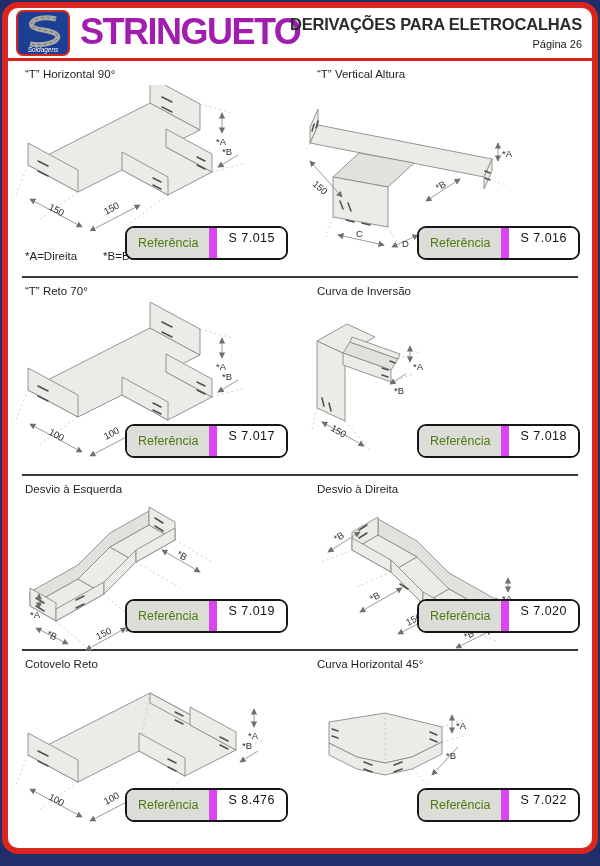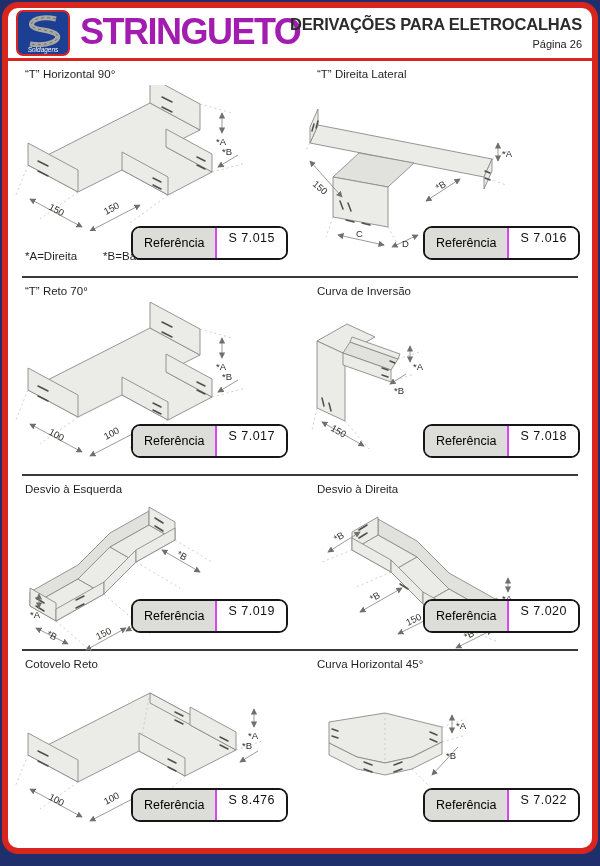--- a/index.html
+++ b/index.html
@@ -24,21 +24,21 @@
   
   .rows{position:absolute;left:0;right:0;top:53px;bottom:0;}
   .row{display:flex;}
   .r1{height:215px;} .r2{height:196px;} .r3{height:173px;} .r4{height:183px;}
   .hdiv{height:2px;background:#3a3a3a;margin:0 14px;}
   .cell{position:relative;width:50%;box-sizing:border-box;}
   .cell-title{position:absolute;top:7px;left:17px;font-size:11.5px;color:#1f1f1f;}
   .draw{position:absolute;left:2px;top:24px;}
   .refbox{position:absolute;right:12px;bottom:16px;display:flex;border:2px solid #161616;border-radius:9px;overflow:hidden;background:#fff;}
   .r4 .refbox{bottom:12px;}
-  .refbox .lab{padding:8px 11px;background:#dcdcd9;font-size:12.5px;color:#000000;border-right:2px solid #d946ef;}
+  .refbox .lab{padding:8px 11px;background:#dcdcd9;font-size:12.5px;color:#4d7c0f;border-right:8px solid #d946ef;}
   .refbox .val{padding:3px 11px;background:#ffffff;font-size:12.5px;color:#111;letter-spacing:0.5px;}
   .legend{position:absolute;left:17px;bottom:14px;font-size:11.5px;color:#1f1f1f;}
   .legend span{margin-right:26px;}
 
   
   .f{fill:#ebebe8;stroke:#8a8a88;stroke-width:0.9;stroke-linejoin:round;}
   .f2{fill:#e1e1de;stroke:#8a8a88;stroke-width:0.9;stroke-linejoin:round;}
   .s{stroke:#4f4f4d;stroke-width:1.5;stroke-linecap:round;}
   .dim{stroke:#8f8f8c;stroke-width:0.9;fill:none;}
   .gd{stroke:#c2c2bf;stroke-width:0.8;stroke-dasharray:2,3;fill:none;}
@@ -113,21 +113,21 @@
           <div class="legend">
             <span>*A=Direita</span><span>*B=Base</span>
           </div>
           <div class="refbox">
             <div class="lab">Referência</div>
             <div class="val">S 7.015</div>
           </div>
         </div>
 
         <div class="cell">
-          <div class="cell-title">“T” Direita Lateral</div>
+          <div class="cell-title">“T” Vertical Altura</div>
           <svg class="draw" width="285" height="166" viewBox="0 0 285 166">
             <path class="gd" d="M16,40 L4,66"></path>
               <path class="gd" d="M190,74 L206,66"></path>
             <path class="gd" d="M182,92 L204,100"></path>
               <path class="gd" d="M31,132 L24,152"></path>
             <path class="gd" d="M86,142 L96,160"></path>
             <polygon class="f" points="16,40 190,74 182,92 8,58"></polygon>
             <polygon class="f" points="16,40 8,58 8,42 16,24"></polygon>
             <line class="s" x1="10" y1="46" x2="12" y2="39"></line>
               <line class="s" x1="14" y1="43" x2="16" y2="36"></line>

